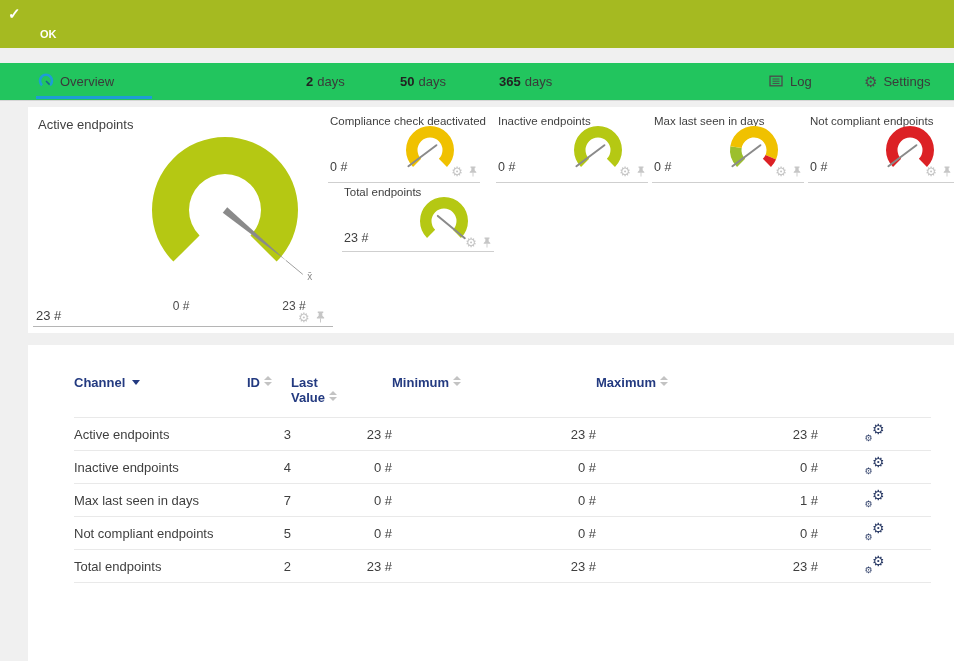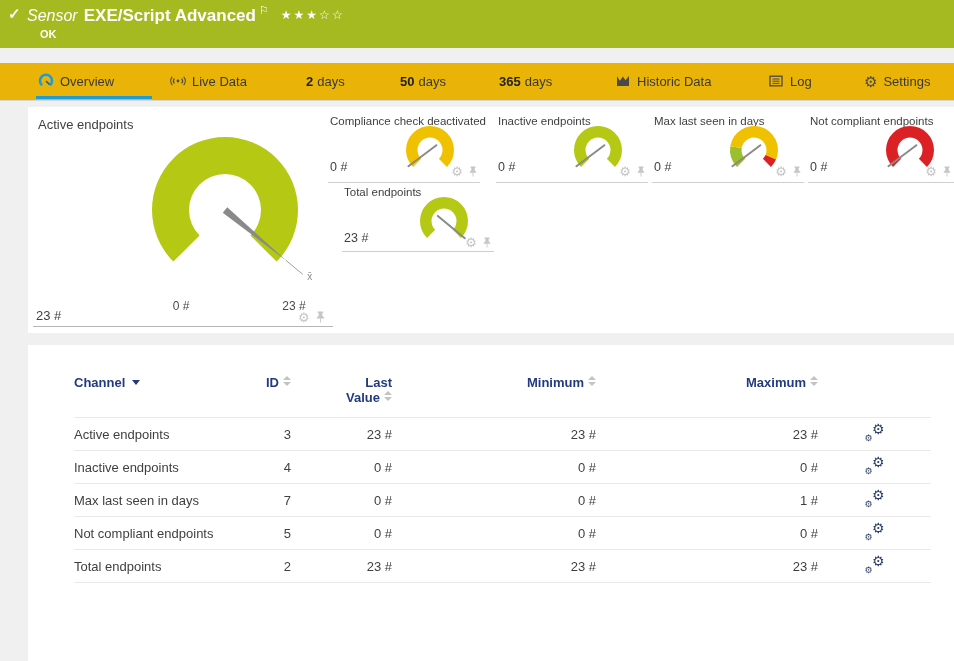--- a/index.html
+++ b/index.html
@@ -12,21 +12,21 @@
   
   .hdr{position:absolute;left:0;top:0;width:954px;height:48px;background:#a5ba21;color:#fff}
   .hdr .chk{position:absolute;left:8px;top:5px;font-size:15px;font-weight:bold}
   .hdr .titleline{position:absolute;left:27px;top:4px;white-space:nowrap}
   .hdr .kind{font-style:italic;font-size:16px;margin-right:6px}
   .hdr .title{font-weight:bold;font-size:17px}
   .hdr .flag{font-size:11px;vertical-align:7px;margin-left:3px}
   .hdr .stars{font-size:12px;letter-spacing:2px;margin-left:12px;vertical-align:2px}
   .hdr .ok{position:absolute;left:40px;top:28px;font-size:11px;font-weight:bold}
   
-  .tabbar{position:absolute;left:0;top:63px;width:954px;height:37px;background:#eab308;border-bottom:1px solid #d6d6d6}
+  .tabbar{position:absolute;left:0;top:63px;width:954px;height:37px;background:#22c55e;border-bottom:1px solid #d6d6d6}
   .tab{position:absolute;top:0;height:36px;display:flex;align-items:center;font-size:13px;color:#3a3a3a;cursor:pointer;white-space:nowrap}
   .tab svg,.tab .tgear{margin-right:6px}
   .tab b{color:#222;margin-right:4px}
   .tgear{font-size:15px;color:#4a4a4a;line-height:1}
   .active-underline{position:absolute;left:36px;top:33px;width:116px;height:3px;background:#1e9cd7}
   
   .gpanel{position:absolute;left:28px;top:107px;width:926px;height:226px;background:#fff}
   .big-title{position:absolute;left:10px;top:10px;font-size:13px;color:#3f3f3f}
   .big-gauge{position:absolute;left:102px;top:8px;width:190px;height:190px}
   .big-min{position:absolute;left:135px;top:192px;width:36px;text-align:center;font-size:12px;color:#4a4a4a}
@@ -43,84 +43,63 @@
   .scard .si{position:absolute;right:2px;top:55px}
   
   .tpanel{position:absolute;left:28px;top:345px;width:926px;height:330px;background:#fff}
   table.chan{border-collapse:collapse;table-layout:fixed;margin-left:46px;width:857px;font-size:13px}
   table.chan col.c1{width:173px}
   table.chan col.c2{width:44px}
   table.chan col.c3{width:101px}
   table.chan col.c4{width:204px}
   table.chan col.c5{width:222px}
   table.chan col.c6{width:113px}
-  table.chan th{color:#233a80;font-weight:bold;text-align:right;vertical-align:top;padding:30px 0 12px 0;border-bottom:1px solid #e9e9e9}
+  table.chan th{color:#233a80;font-weight:bold;text-align:left;vertical-align:top;padding:30px 0 12px 0;border-bottom:1px solid #e9e9e9}
   table.chan th.hl{text-align:left}
   table.chan th .two{display:block}
   table.chan td{color:#3f3f3f;text-align:right;height:32px;padding:0;border-bottom:1px solid #e9e9e9}
   table.chan td.cl{text-align:left}
   table.chan td.ce{text-align:center}
   .caret{display:inline-block;width:0;height:0;border-left:4px solid transparent;border-right:4px solid transparent;border-top:5px solid #233a80;margin-left:7px;vertical-align:2px}
   .sort{display:inline-block;margin-left:4px;vertical-align:1px}
   .sort i{display:block;width:0;height:0;border-left:4px solid transparent;border-right:4px solid transparent}
   .sort .up{border-bottom:4px solid #c3c3c3;margin-bottom:2px}
   .sort .dn{border-top:4px solid #c3c3c3}
   .edit{position:relative;display:inline-block;width:22px;height:18px;cursor:pointer}
   .edit .g1{position:absolute;top:-2px;right:1px;font-size:14px;color:#2e3e68;line-height:1}
   .edit .g2{position:absolute;bottom:-1px;left:1px;font-size:9px;color:#2e3e68;line-height:1}
   .pin{display:inline-block}
 </style>
 </head>
 <body>
 
 <div class="hdr">
   <span class="chk">✓</span>
-  <div class="titleline">
-    <span class="kind">Sensor</span><span class="title">EXE/Script Advanced</span><span class="flag">⚐</span><span class="stars">★★★☆☆</span>
-  </div>
   <div class="ok">OK</div>
 </div>
 
 <div class="tabbar">
   <div class="tab" style="left:38px">
     <svg width="16" height="16" viewBox="0 0 16 16">
       <path d="M4 12.2 A6 6 0 1 1 12 12.2" fill="none" stroke="#1e9cd7" stroke-width="2.6"></path>
       <line x1="8" y1="8" x2="11.6" y2="11.6" stroke="#17648c" stroke-width="1.6"></line>
     </svg>
     <span>Overview</span>
   </div>
-  <div class="tab" style="left:170px">
-    <svg width="16" height="16" viewBox="0 0 16 16">
-      <g fill="none" stroke="#4a4a4a" stroke-width="1.2">
-        <path d="M4.4 5.6a3.6 3.6 0 0 0 0 4.8"></path>
-        <path d="M2.3 3.9a6.3 6.3 0 0 0 0 8.2"></path>
-        <path d="M11.6 5.6a3.6 3.6 0 0 1 0 4.8"></path>
-        <path d="M13.7 3.9a6.3 6.3 0 0 1 0 8.2"></path>
-      </g>
-      <circle cx="8" cy="8" r="1.4" fill="#4a4a4a"></circle>
-    </svg>
-    <span>Live Data</span>
-  </div>
   <div class="tab" style="left:306px">
     <b>2</b>
     <span>days</span>
   </div>
   <div class="tab" style="left:400px">
     <b>50</b>
     <span>days</span>
   </div>
   <div class="tab" style="left:499px">
     <b>365</b>
     <span>days</span>
-  </div>
-  <div class="tab" style="left:615px">
-    <svg width="16" height="16" viewBox="0 0 16 16">
-      <path d="M2 13V3.2l2.8 4.6L8 3.5l2.4 3.8L14 3v10z" fill="#4a4a4a"></path>
-    </svg>
-    <span>Historic Data</span>
   </div>
   <div class="tab" style="left:768px">
     <svg width="16" height="16" viewBox="0 0 16 16">
       <rect x="2" y="3.2" width="12" height="9.6" fill="none" stroke="#4a4a4a" stroke-width="1.3"></rect>
       <path d="M4.5 6h7M4.5 8.2h7M4.5 10.4h7" stroke="#4a4a4a" stroke-width="1"></path>
     </svg>
     <span>Log</span>
   </div>
   <div class="tab" style="left:864px">
     <span class="tgear">⚙</span>

